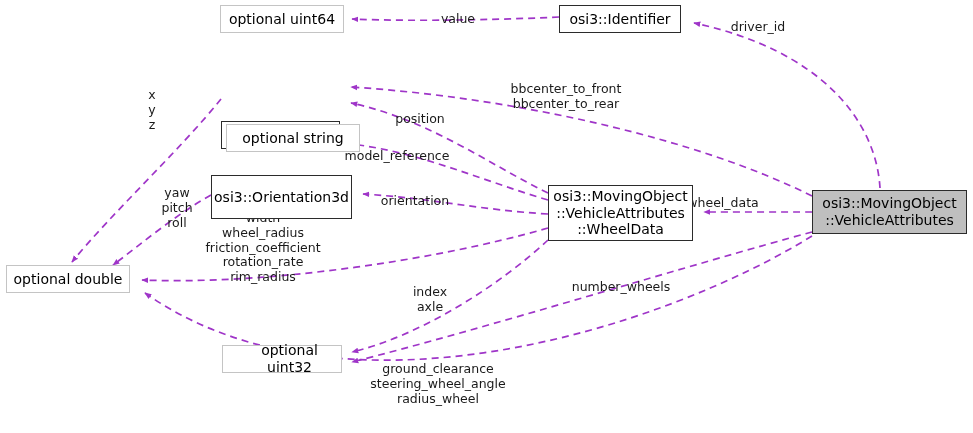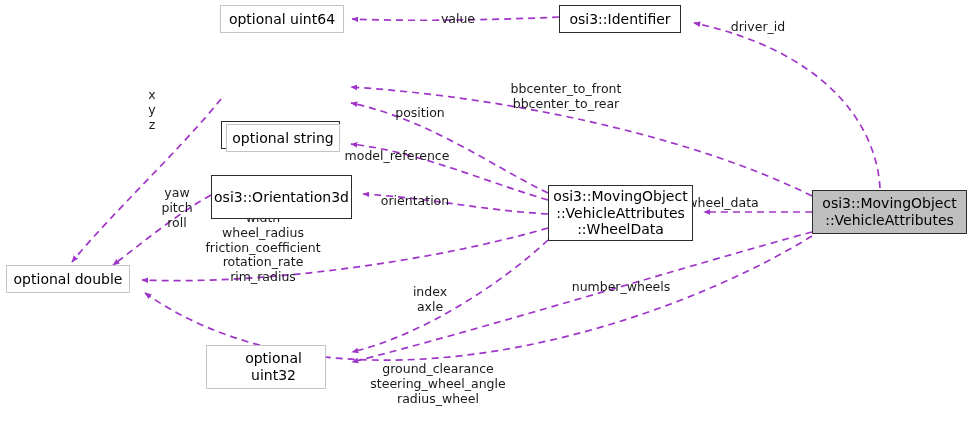--- a/index.html
+++ b/index.html
@@ -36,21 +36,21 @@
       <path d="M 211 195 C 175 215, 140 245, 113 265" fill="none" stroke="#9f35c8" stroke-width="1.7" stroke-dasharray="7,5" marker-end="url(#arrow-open)"></path>
       <path d="M 548 228 C 430 262, 260 285, 142 280" fill="none" stroke="#9f35c8" stroke-width="1.7" stroke-dasharray="7,5" marker-end="url(#arrow-open)"></path>
       <path d="M 548 240 C 500 285, 420 336, 352 352" fill="none" stroke="#9f35c8" stroke-width="1.7" stroke-dasharray="7,5" marker-end="url(#arrow-open)"></path>
       <path d="M 812 232 C 700 262, 480 330, 352 362" fill="none" stroke="#9f35c8" stroke-width="1.7" stroke-dasharray="7,5" marker-end="url(#arrow-open)"></path>
       <path d="M 812 236 C 660 330, 340 430, 145 293" fill="none" stroke="#9f35c8" stroke-width="1.7" stroke-dasharray="7,5" marker-end="url(#arrow-open)"></path>
     </svg>
 <div class="edge-label" style="left: 458px; top: 12px; transform: translateX(-50%);">value</div>
     <div class="edge-label" style="left: 758px; top: 20px; transform: translateX(-50%);">driver_id</div>
     <div class="edge-label" style="left: 566px; top: 82px; transform: translateX(-50%);">bbcenter_to_front
 bbcenter_to_rear</div>
-    <div class="edge-label" style="left: 420px; top: 106px; transform: translateX(-50%);">position</div>
+    <div class="edge-label" style="left: 420px; top: 112px; transform: translateX(-50%);">position</div>
     <div class="edge-label" style="left: 397px; top: 149px; transform: translateX(-50%);">model_reference</div>
     <div class="edge-label" style="left: 415px; top: 194px; transform: translateX(-50%);">orientation</div>
     <div class="edge-label" style="left: 723px; top: 196px; transform: translateX(-50%);">wheel_data</div>
     <div class="edge-label" style="left: 152px; top: 88px; transform: translateX(-50%);">x
 y
 z</div>
     <div class="edge-label" style="left: 153px; top: 186px; transform: translateX(-50%); margin-left: 24px;">yaw
 pitch
 roll</div>
     <div class="edge-label" style="left: 263px; top: 211px; transform: translateX(-50%);">width
@@ -60,22 +60,22 @@
 rim_radius</div>
     <div class="edge-label" style="left: 430px; top: 285px; transform: translateX(-50%);">index
 axle</div>
     <div class="edge-label" style="left: 621px; top: 280px; transform: translateX(-50%); text-align: center;">number_wheels</div>
     <div class="edge-label" style="left: 438px; top: 362px; transform: translateX(-50%);">ground_clearance
 steering_wheel_angle
 radius_wheel</div>
     <div class="node plain" style="left: 220px; top: 5px; width: 124px; height: 28px;">optional uint64</div>
     <div class="node klass" style="left: 559px; top: 5px; width: 122px; height: 28px;">osi3::Identifier</div>
     <div class="node klass" style="left: 221px; top: 89px; width: 119px; height: 28px; margin-top: 32px;">osi3::Vector3d</div>
-    <div class="node plain" style="left: 226px; top: 124px; width: 114px; height: 28px;">optional string</div>
+    <div class="node plain" style="left: 226px; top: 124px; width: 134px; height: 28px;">optional string</div>
     <div class="node klass" style="left: 211px; top: 175px; width: 141px; height: 44px;">osi3::Orientation3d</div>
     <div class="node klass" style="left: 548px; top: 185px; width: 145px; height: 56px;">osi3::MovingObject
 ::VehicleAttributes
 ::WheelData</div>
     <div class="node current" style="left: 812px; top: 190px; width: 155px; height: 44px;">osi3::MovingObject
 ::VehicleAttributes</div>
     <div class="node plain" style="left: 6px; top: 265px; width: 124px; height: 28px;">optional double</div>
-    <div class="node plain" style="left: 206px; top: 345px; width: 120px; height: 44px; padding-left: 15px;">optional uint32</div>
+    <div class="node plain" style="left: 222px; top: 345px; width: 120px; height: 28px; padding-left: 15px;">optional uint32</div>
   </div>
 
 </body></html>

